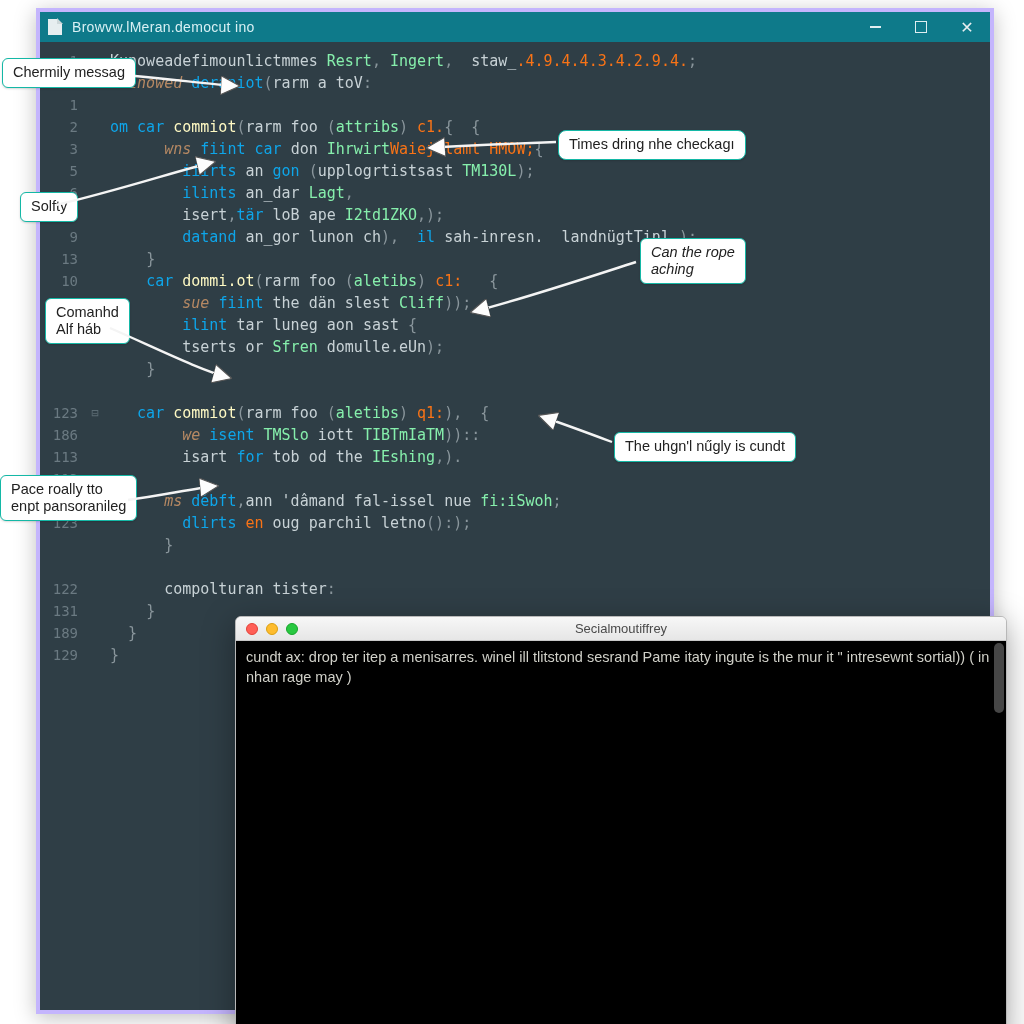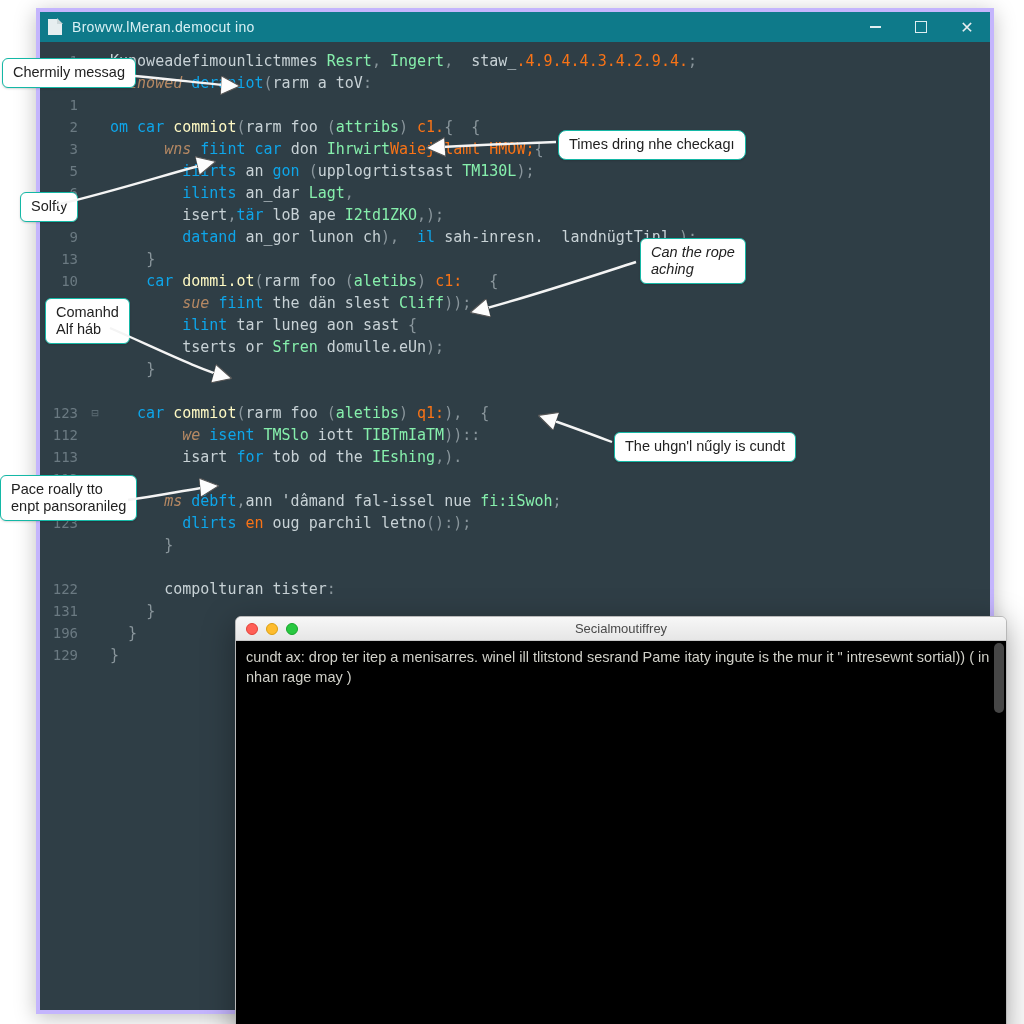--- a/index.html
+++ b/index.html
@@ -164,30 +164,30 @@
         <div>7</div>
         <div>9</div>
         <div>13</div>
         <div>10</div>
         <div>12</div>
         <div>13</div>
         <div>&nbsp;</div>
         <div>&nbsp;</div>
         <div>&nbsp;</div>
         <div>123</div>
-        <div>112</div>
+        <div>186</div>
         <div>113</div>
         <div>113</div>
         <div>122</div>
         <div>123</div>
         <div>&nbsp;</div>
         <div>&nbsp;</div>
         <div>122</div>
         <div>131</div>
-        <div>196</div>
+        <div>189</div>
         <div>129</div>
       </div>
     <div class="fold-col" id="foldcol">
         <div class="fold-handle">&nbsp;</div>
         <div class="fold-handle">&nbsp;</div>
         <div class="fold-handle">&nbsp;</div>
         <div class="fold-handle">&nbsp;</div>
         <div class="fold-handle">&nbsp;</div>
         <div class="fold-handle">&nbsp;</div>
         <div class="fold-handle">&nbsp;</div>

